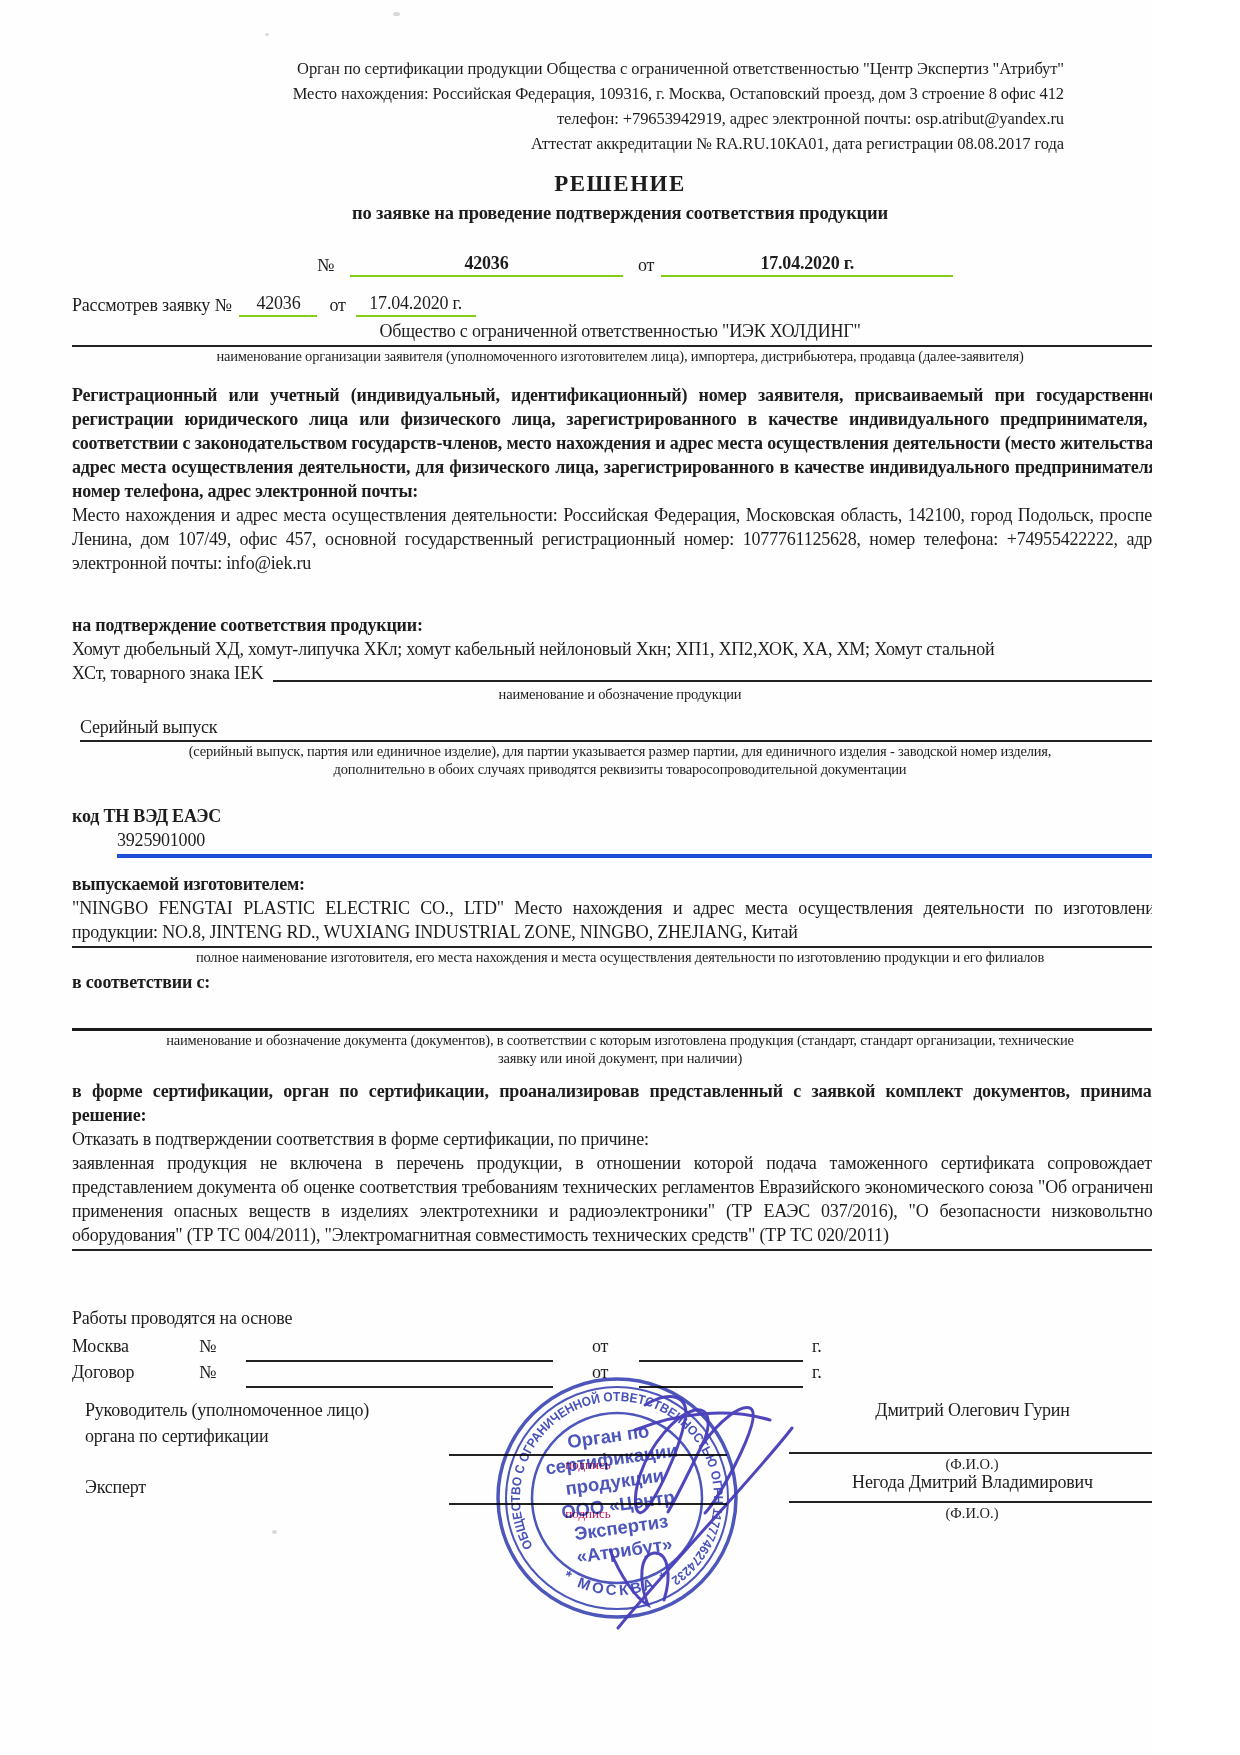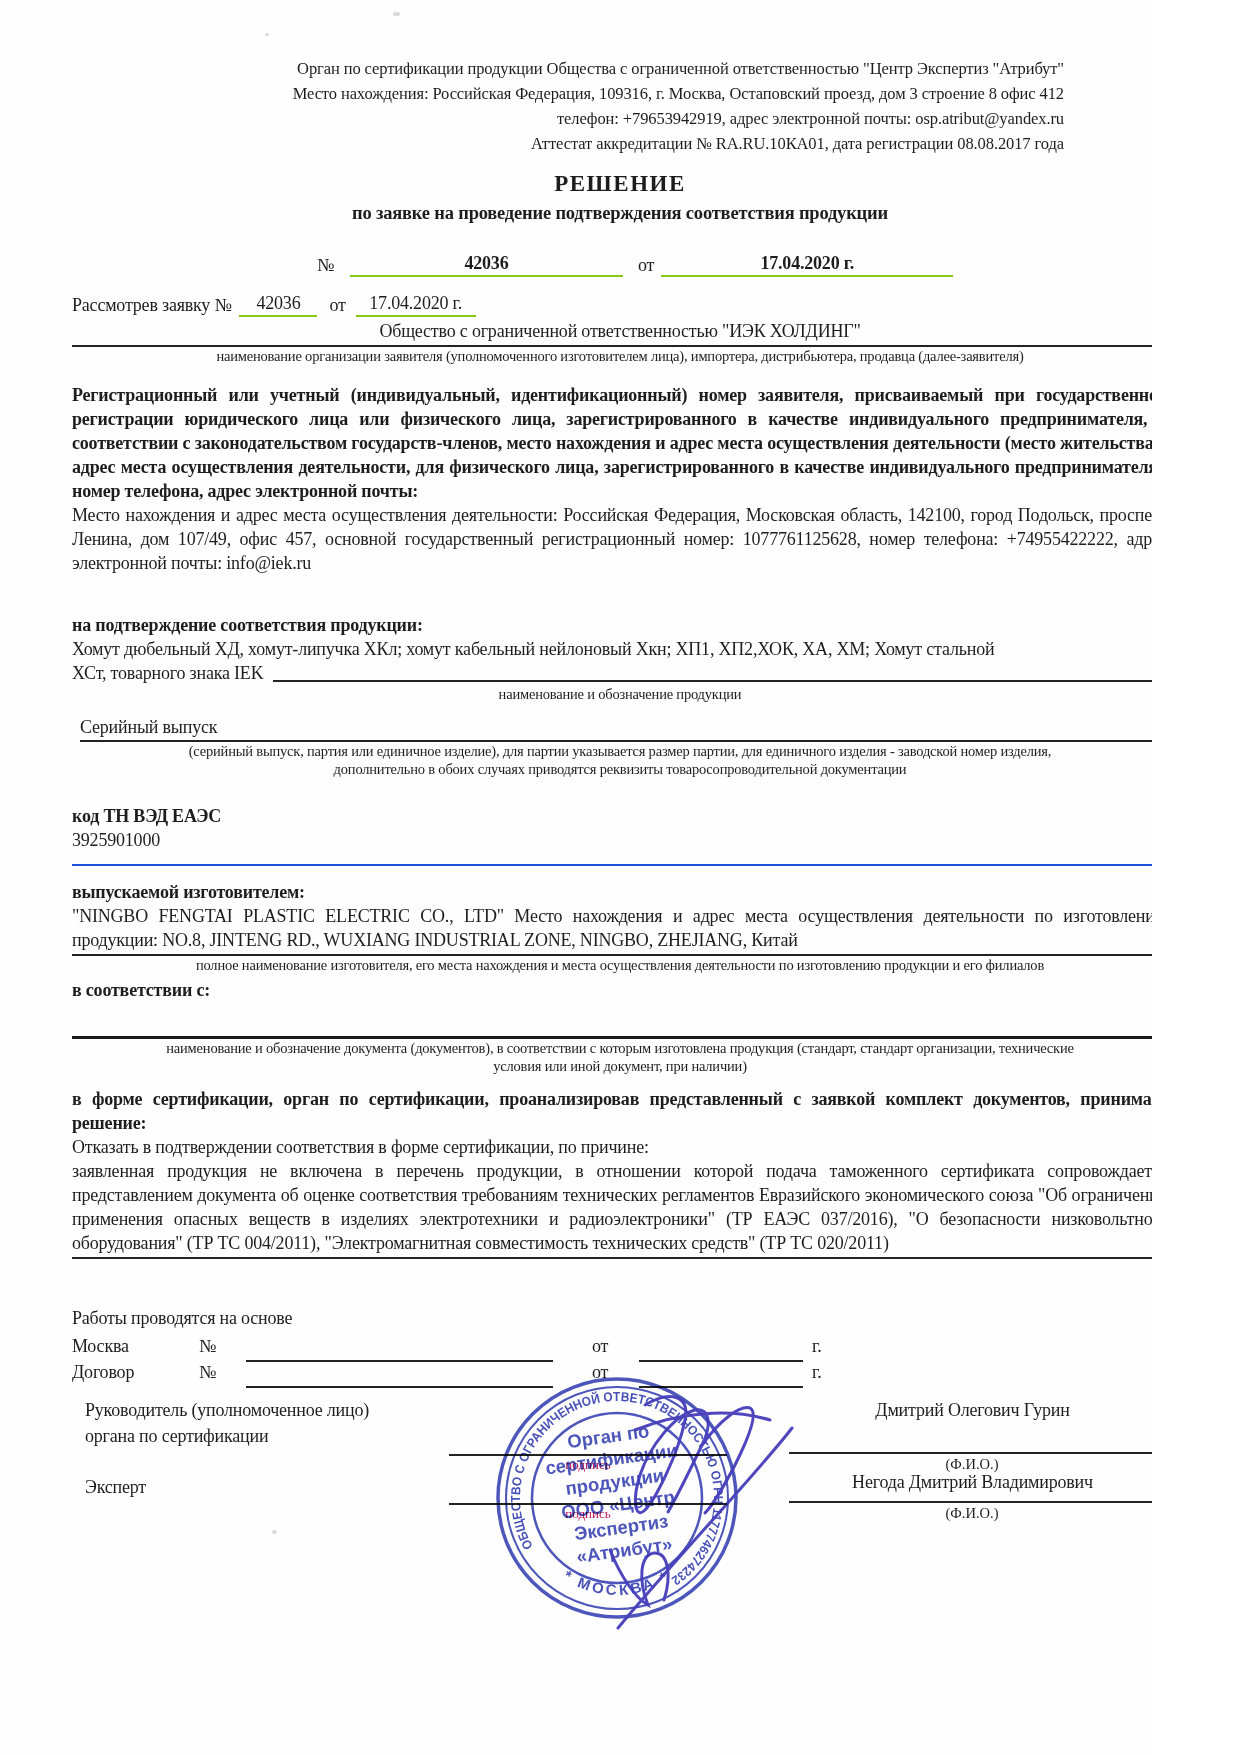--- a/index.html
+++ b/index.html
@@ -23,21 +23,21 @@
   .org-line{margin-top:2px;border-bottom:2px solid #222;text-align:center;padding-bottom:2px;}
   .caption{font-size:14.5px;line-height:18px;text-align:center;letter-spacing:-0.2px;}
   .p-bold{margin-top:18px;font-weight:bold;text-align:justify;}
   .p-val{text-align:justify;}
   .h-bold{font-weight:bold;}
   .sec1{margin-top:38px;}
   .prod-line2{display:flex;align-items:flex-end;}
   .fill{flex:1;border-bottom:2px solid #222;margin:0 0 3px 10px;}
   .serial{margin-top:12px;border-bottom:2px solid #222;padding-bottom:1px;margin-left:8px;}
   .tnved-h{margin-top:26px;}
-  .tnved-val{border-bottom:2px solid #1d4ed8;padding-bottom:12px;}
+  .tnved-val{border-bottom:4px solid #1d4ed8;padding-bottom:2px;margin-left:45px;}
   .manu-h{margin-top:14px;}
   .manu{text-align:justify;border-bottom:2px solid #222;padding-bottom:2px;}
   .accord-h{margin-top:4px;}
   .accord-rule{margin-top:14px;height:20px;border-bottom:3px solid #1a1a1a;}
   .dec-bold{margin-top:12px;font-weight:bold;text-align:justify;}
   .dec-para{text-align:justify;border-bottom:2px solid #222;padding-bottom:2px;}
   .abs{position:absolute;font-size:18px;line-height:24px;letter-spacing:-0.2px;}
   .uline{position:absolute;border-bottom:2px solid #222;height:22px;}
   .small-c{position:absolute;font-size:14.5px;text-align:center;}
   .podpis{position:absolute;font-size:13px;text-align:center;color:#be185d;}
@@ -100,21 +100,21 @@
     <div class="h-bold tnved-h">код ТН ВЭД ЕАЭС</div>
     <div class="tnved-val">3925901000</div>
 
     <div class="h-bold manu-h">выпускаемой изготовителем:</div>
     <div class="manu">"NINGBO FENGTAI PLASTIC ELECTRIC CO., LTD" Место нахождения и адрес места осуществления деятельности по изготовлению продукции: NO.8, JINTENG RD., WUXIANG INDUSTRIAL ZONE, NINGBO, ZHEJIANG, Китай</div>
     <div class="caption">полное наименование изготовителя, его места нахождения и места осуществления деятельности по изготовлению продукции и его филиалов</div>
     <div class="h-bold accord-h">в соответствии с:</div>
 
     <div class="accord-rule"></div>
     <div class="caption">наименование и обозначение документа (документов), в соответствии с которым изготовлена продукция (стандарт, стандарт организации, технические</div>
-    <div class="caption">условия или иной документ, при наличии)</div>
+    <div class="caption">заявку или иной документ, при наличии)</div>
 
     <div class="dec-bold">в форме сертификации, орган по сертификации, проанализировав представленный с заявкой комплект документов, принимает решение:</div>
     <div>Отказать в подтверждении соответствия в форме сертификации, по причине:</div>
     <div class="dec-para">заявленная продукция не включена в перечень продукции, в отношении которой подача таможенного сертификата сопровождается представлением документа об оценке соответствия требованиям технических регламентов Евразийского экономического союза "Об ограничении применения опасных веществ в изделиях электротехники и радиоэлектроники" (ТР ЕАЭС 037/2016), "О безопасности низковольтного оборудования" (ТР ТС 004/2011), "Электромагнитная совместимость технических средств" (ТР ТС 020/2011)</div>
   </div>
 
   <div class="abs" style="left:72px;top:1306px;">Работы проводятся на основе</div>
 
   <div>
     <span class="abs" style="left:72px;top:1334px;">Москва</span>

